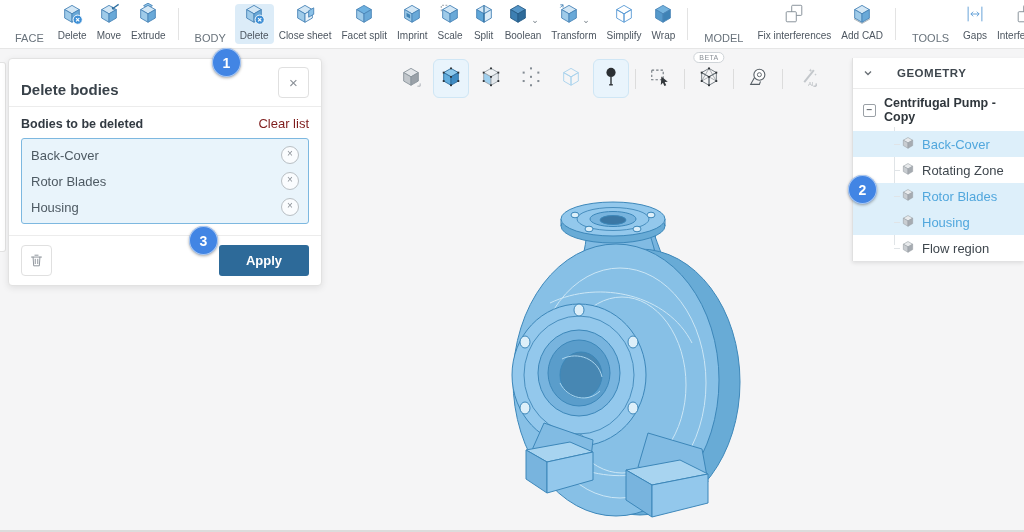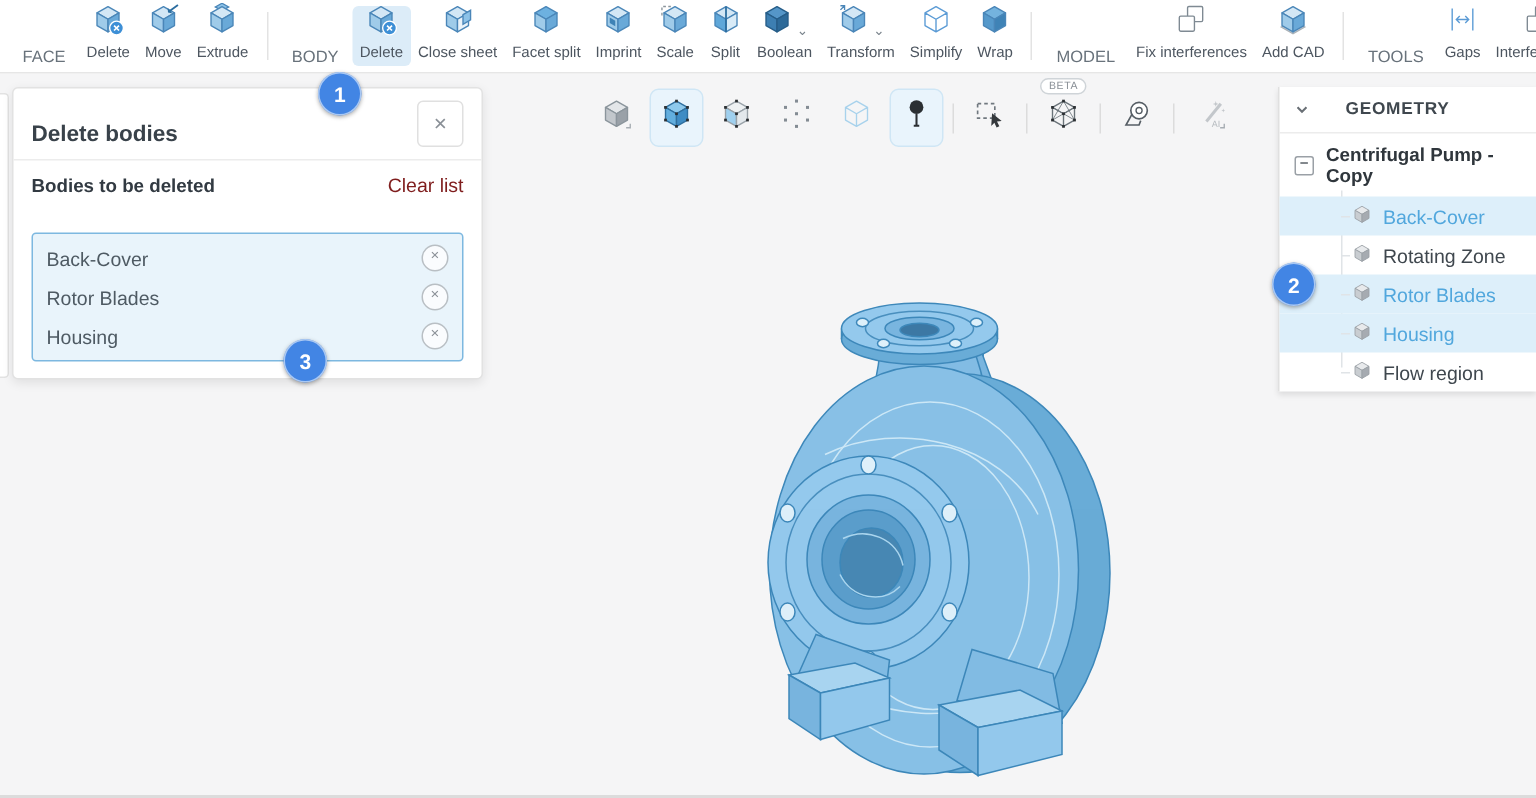--- a/index.html
+++ b/index.html
@@ -37,21 +37,21 @@
   
   .dialog{position:absolute;left:8px;top:58px;width:312px;background:#fff;
     border:1px solid #e2e2e2;border-radius:4px;box-shadow:0 2px 7px rgba(0,0,0,.09);z-index:10}
   .dialog-header{display:flex;justify-content:space-between;align-items:flex-end;
     padding:8px 12px;border-bottom:1px solid #ececec}
   .dialog-title{font-size:15px;font-weight:bold;color:#39424a}
   .close-btn{width:29px;height:29px;border:1px solid #e0e0e0;border-radius:4px;
     display:flex;align-items:center;justify-content:center;color:#8a9097;
     font-size:15px;background:#fff;cursor:pointer}
   .dialog-body{padding:9px 12px 11px}
-  .row-head{display:flex;justify-content:space-between;align-items:center;margin-bottom:24px}
+  .row-head{display:flex;justify-content:space-between;align-items:center;margin-bottom:7px}
   .section-label{font-size:12.5px;font-weight:bold;color:#323a42}
   .clear-link{font-size:13px;color:#7f1d1d;cursor:pointer}
   .del-list{background:#e9f4fb;border:1px solid #7db8e0;border-radius:3px;padding:3px 0}
   .del-item{display:flex;justify-content:space-between;align-items:center;
     padding:4px 9px;font-size:13px;color:#4e5a63;cursor:pointer}
   .remove-btn{width:16px;height:16px;border:1px solid #b9bfc4;border-radius:50%;
     color:#8a9097;font-size:10px;line-height:14px;text-align:center;
     background:rgba(255,255,255,.75);cursor:pointer;flex:none}
   .dialog-footer{display:flex;justify-content:space-between;align-items:center;
     padding:9px 12px;border-top:1px solid #ececec}
@@ -483,20 +483,28 @@
         <div class="del-item">
           <span>Rotor Blades</span>
           <span class="remove-btn">×</span>
         </div>
         <div class="del-item">
           <span>Housing</span>
           <span class="remove-btn">×</span>
         </div>
       </div>
   </div>
+  <div class="dialog-footer">
+    <span class="trash-btn">
+      <svg viewBox="0 0 24 24" width="15" height="15" fill="none" stroke="#8a9097" stroke-width="1.5" stroke-linecap="round">
+        <path d="M4 6.5h16M9.5 3.5h5M6.5 6.5l1 14h9l1-14M10 10v7M14 10v7"></path>
+      </svg>
+    </span>
+    <button class="apply-btn">Apply</button>
+  </div>
 </div>
 
 <div class="rpanel">
   <div class="rp-header">
     <svg width="10" height="10" viewBox="0 0 10 10" fill="none" stroke="#6a7076" stroke-width="1.4">
         <path d="M2 3.5 5 6.5 8 3.5"></path>
       </svg>
     <span>GEOMETRY</span>
   </div>
   <div class="rp-root">

